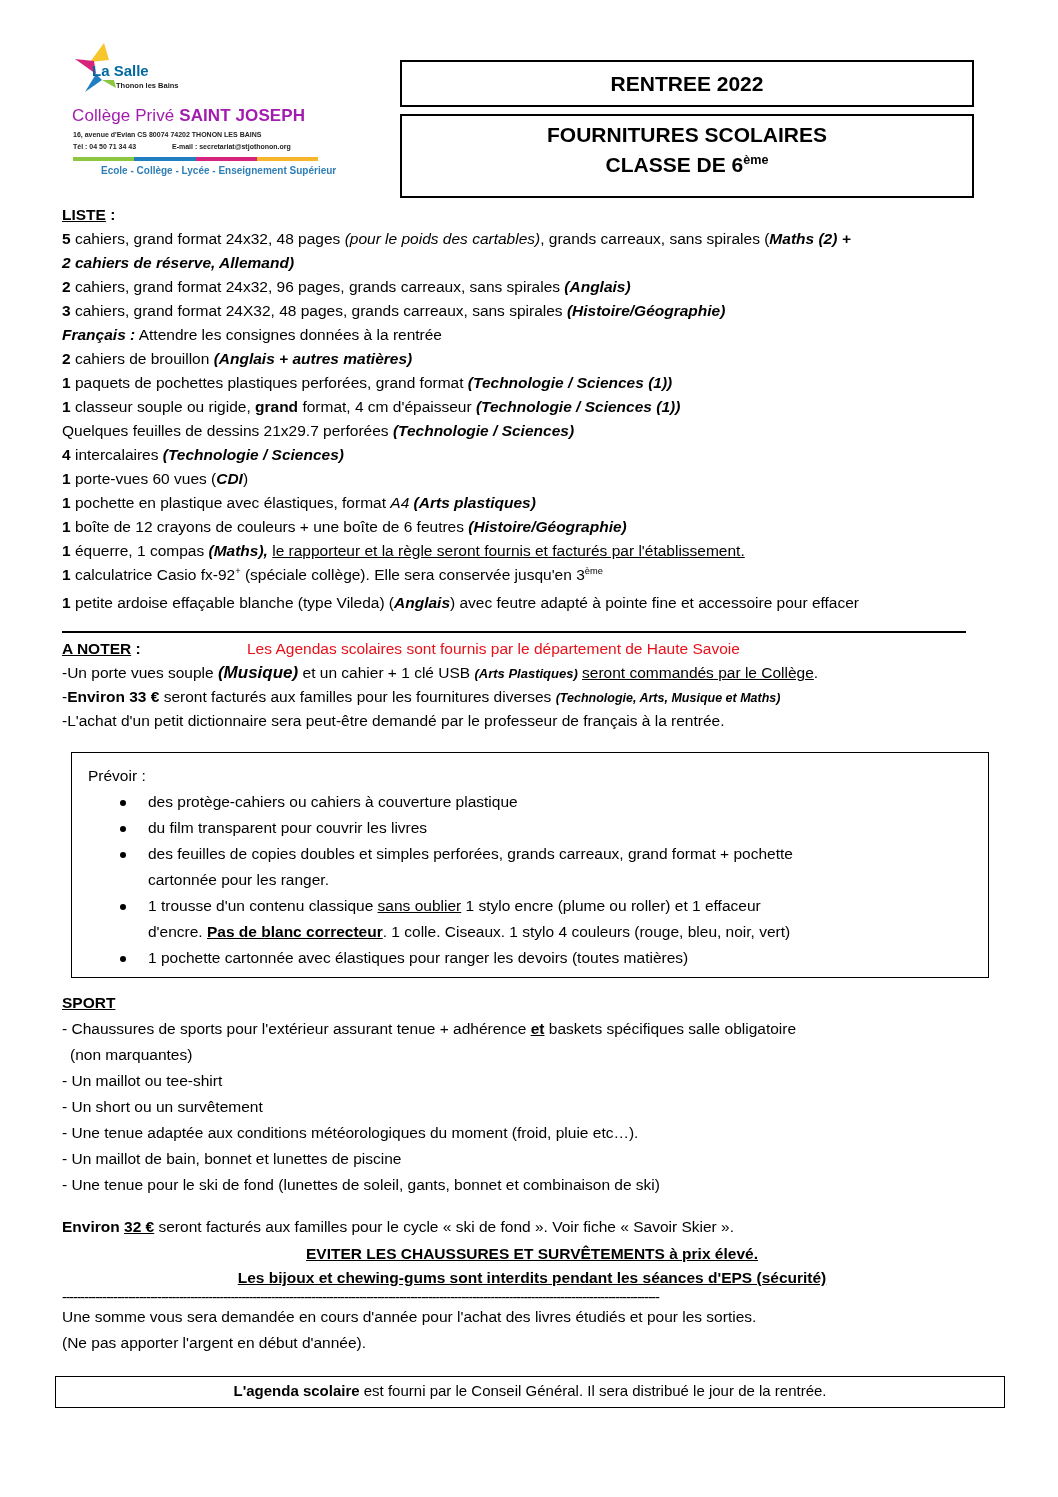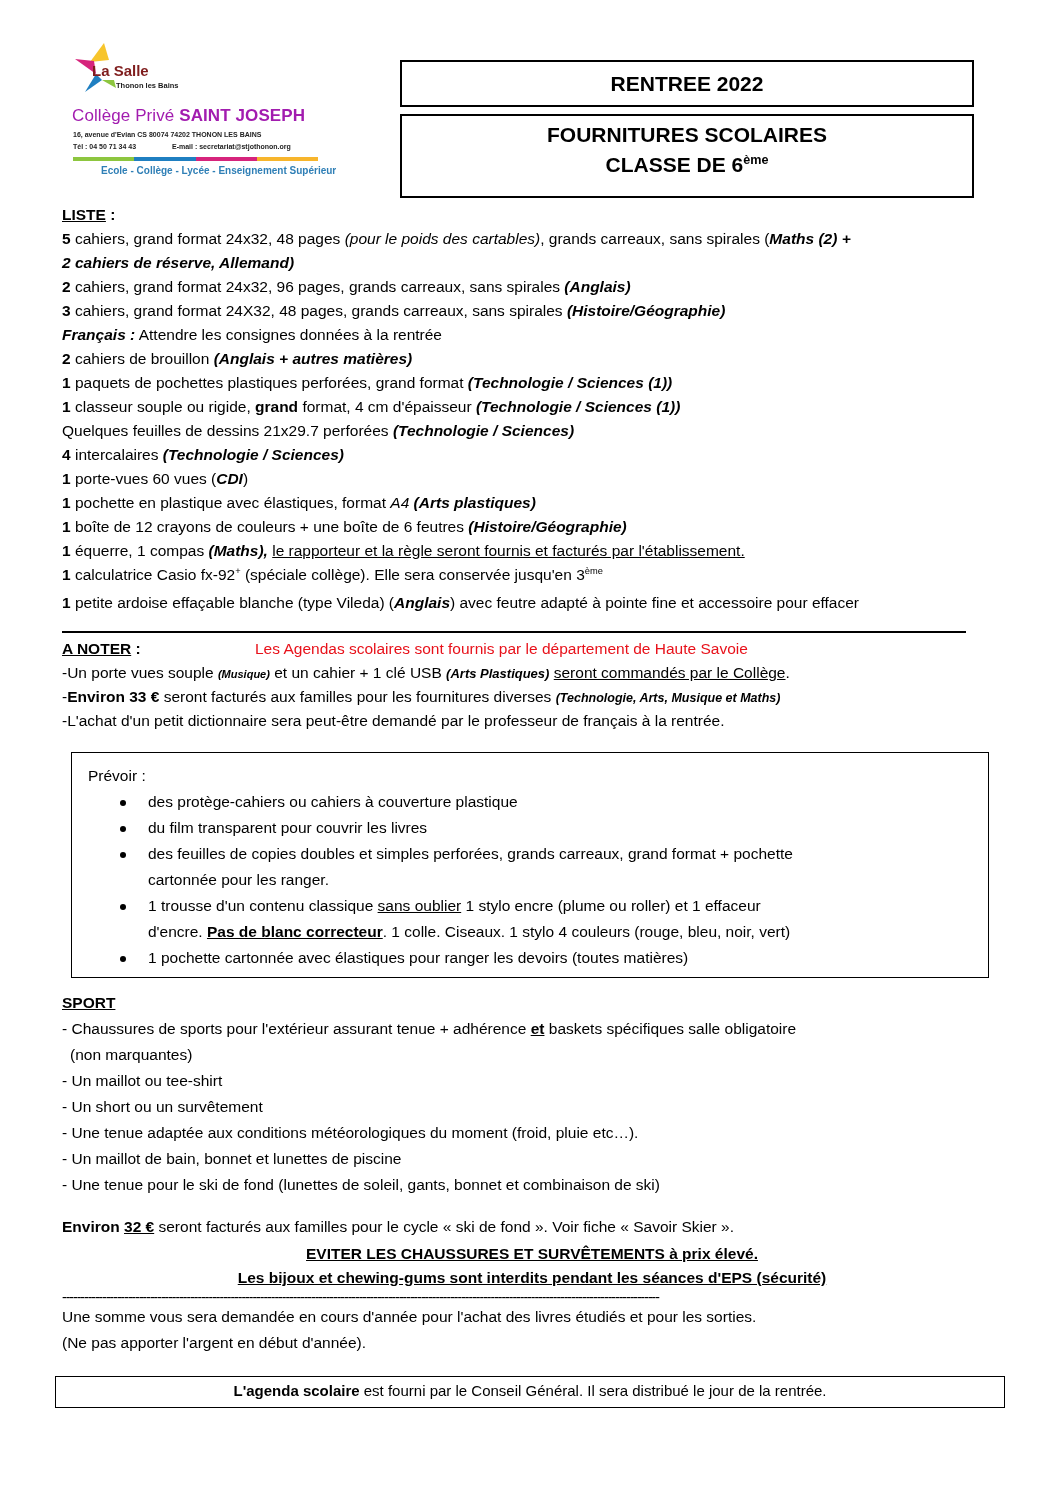--- a/index.html
+++ b/index.html
@@ -1,20 +1,20 @@
 <!DOCTYPE html>
 <html><head>
 <meta charset="utf-8">
 <style>
   html, body { margin:0; padding:0; background:#ffffff; }
   body { width:1058px; height:1497px; position:relative; font-family:"Liberation Sans", sans-serif; color:#000; overflow:hidden; }
   .abs { position:absolute; }
   .logo { left:72px; top:40px; width:260px; height:150px; }
   .logo .star { position:absolute; left:0; top:0; width:60px; height:60px; }
-  .logo .lasalle { position:absolute; left:20px; top:22px; font-weight:bold; font-size:15px; color:#7f1d1d; }
+  .logo .lasalle { position:absolute; left:20px; top:22px; font-weight:bold; font-size:15px; color:#0369a1; }
   .logo .thonon { position:absolute; left:44px; top:41px; font-weight:bold; font-size:7.5px; color:#1a1a1a; }
   .logo .college { position:absolute; left:0; top:66px; font-size:17px; font-weight:bold; color:#a21caf; letter-spacing:0.1px; white-space:nowrap; }
   .logo .college .light { font-weight:normal; }
   .logo .addr { position:absolute; left:1px; top:91px; font-size:7px; font-weight:bold; color:#222; white-space:nowrap; }
   .logo .tel { position:absolute; left:1px; top:103px; font-size:7px; font-weight:bold; color:#222; white-space:nowrap; }
   .logo .mail { position:absolute; left:100px; top:103px; font-size:7px; font-weight:bold; color:#222; white-space:nowrap; }
   .logo .bar { position:absolute; left:1px; top:117px; width:245px; height:4px; display:flex; }
   .logo .bar span { flex:1; height:100%; }
   .logo .tagline { position:absolute; left:1px; top:125px; font-size:10px; font-weight:bold; color:#2f7fb6; white-space:nowrap;padding-left:28px; }
 
@@ -89,22 +89,22 @@
   <div class="line"><span class="b">1</span><span> pochette en plastique avec élastiques, format </span><i>A4</i><span> </span><span class="bi">(Arts plastiques)</span></div>
   <div class="line"><span class="b">1</span><span> boîte de 12 crayons de couleurs + une boîte de 6 feutres </span><span class="bi">(Histoire/Géographie)</span></div>
   <div class="line"><span class="b">1</span><span> équerre, 1 compas </span><span class="bi">(Maths),</span><span> </span><span class="u">le rapporteur et la règle seront fournis et facturés par l'établissement.</span></div>
   <div class="line"><span class="b">1</span><span> calculatrice Casio fx-92</span><sup>+</sup><span> (spéciale collège). Elle sera conservée jusqu'en 3</span><sup>ème</sup></div>
   <div class="line" style="margin-top:4px"><span class="b">1</span><span> petite ardoise effaçable blanche (type Vileda) (</span><span class="bi">Anglais</span><span>) avec feutre adapté à pointe fine et accessoire pour effacer</span></div>
 </div>
 
 <div class="abs hr"></div>
 
 <div class="abs content" style="top:637px">
-  <div class="line"><span class="b u">A NOTER</span><span class="b"> :</span><span class="red" style="position:absolute;left:193px">Les Agendas scolaires sont fournis par le département de Haute Savoie</span></div>
-  <div class="line"><span>-Un porte vues souple </span><i class="b" style="font-size:11px">(Musique)</i><span> et un cahier + 1 clé USB </span><i class="b" style="font-size:13px">(Arts Plastiques)</i><span> </span><span class="u">seront commandés par le Collège</span><span>.</span></div>
+  <div class="line"><span class="b u">A NOTER</span><span class="b"> :</span><span class="red" style="position:absolute;left:185px">Les Agendas scolaires sont fournis par le département de Haute Savoie</span></div>
+  <div class="line"><span>-Un porte vues souple </span><i class="b" style="font-size:17px">(Musique)</i><span> et un cahier + 1 clé USB </span><i class="b" style="font-size:13px">(Arts Plastiques)</i><span> </span><span class="u">seront commandés par le Collège</span><span>.</span></div>
   <div class="line"><span>-</span><span class="b">Environ 33 €</span><span> seront facturés aux familles pour les fournitures diverses </span><i class="b" style="font-size:12.5px">(Technologie, Arts, Musique et Maths)</i></div>
   <div class="line">-L'achat d'un petit dictionnaire sera peut-être demandé par le professeur de français à la rentrée.</div>
 </div>
 
 <div class="abs prevoir">
   <div>Prévoir :</div>
   <ul>
     <li><span class="dot"></span><span>des protège-cahiers ou cahiers à couverture plastique</span></li>
     <li><span class="dot"></span><span>du film transparent pour couvrir les livres</span></li>
     <li><span class="dot"></span><span>des feuilles de copies doubles et simples perforées, grands carreaux, grand format + pochette</span><br><span>cartonnée pour les ranger.</span></li>

